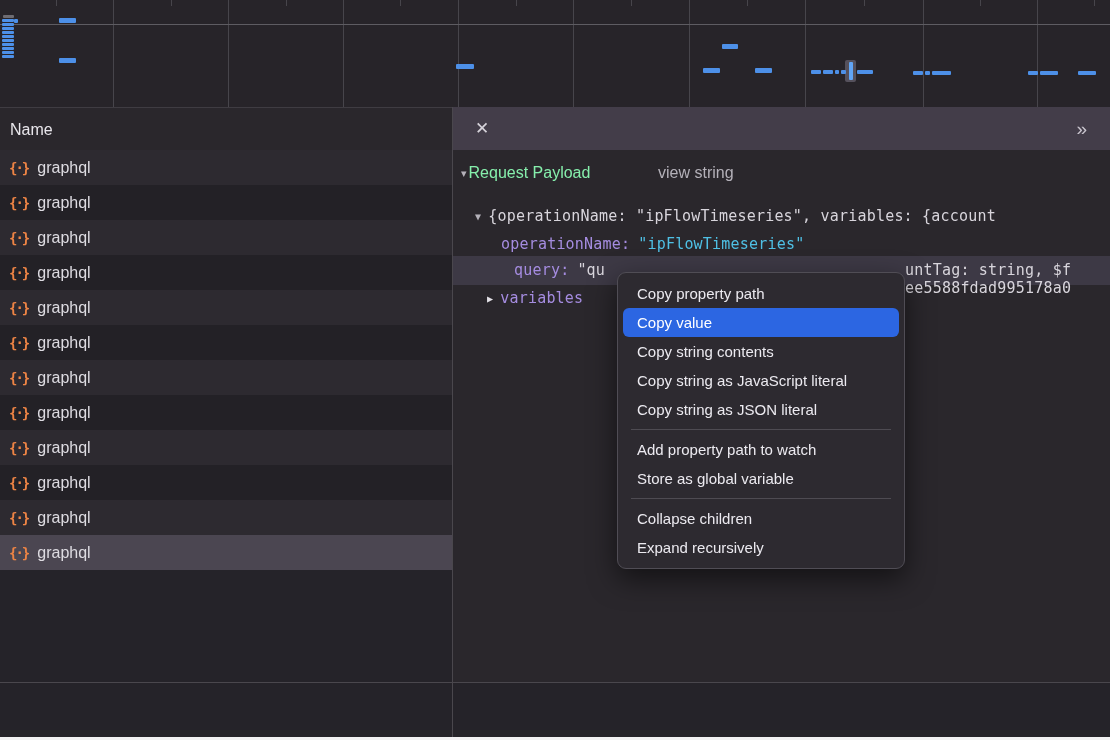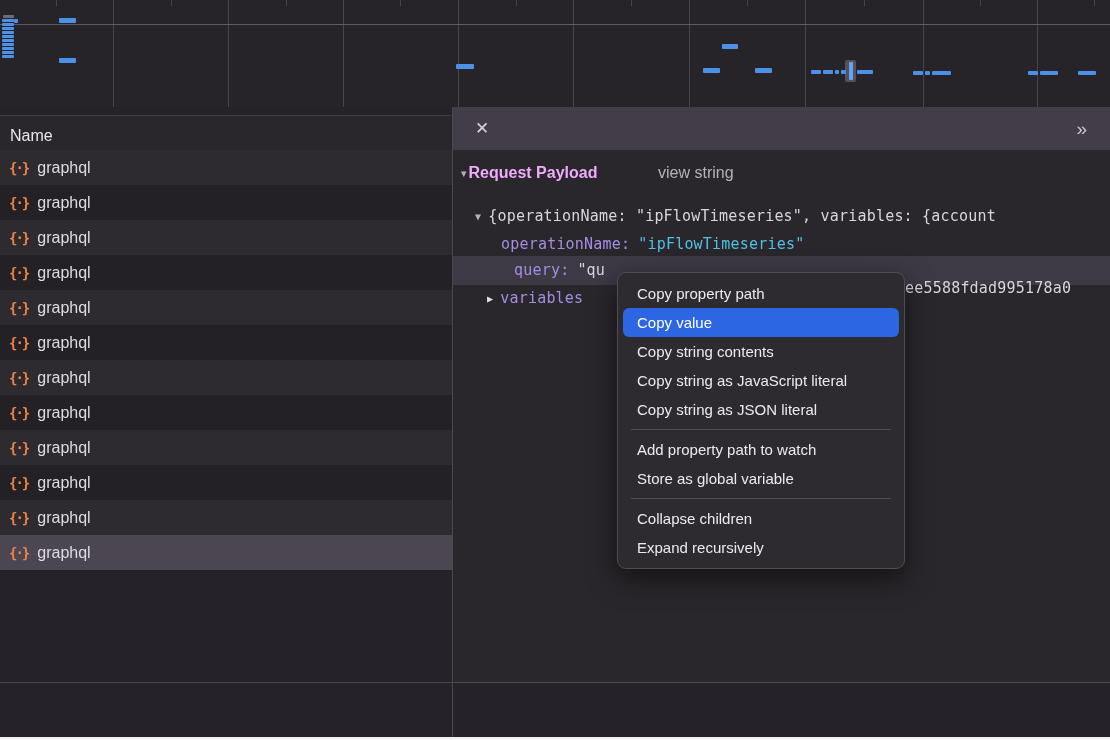--- a/index.html
+++ b/index.html
@@ -14,22 +14,22 @@
   .overview { position:absolute; left:0; top:0; width:1110px; height:107px; background:#272429; }
   .vgrid { position:absolute; top:0; bottom:0; width:1px; background:#47454b; }
   .vtick { position:absolute; top:0; height:6px; width:1px; background:#47454b; }
   .lane-line { position:absolute; left:0; right:0; top:24px; height:1px; background:#5e5c62; }
   .ovbar { position:absolute; background:#4d90e8; border-radius:1px; }
   .ovbar.gray { background:#6e6c72; }
   .ovbar.marker-box { background:#55515c; border-radius:2px; }
   .ovbar.marker-line { background:#61a5f5; }
   
   .name-header {
-    position:absolute; left:0; top:115px; width:453px; height:46px;
-    background:#2a272c; border-top:1px solid #3f3c42; border-bottom:6px solid #fde047;
+    position:absolute; left:0; top:107px; width:453px; height:46px;
+    background:#2a272c; border-top:1px solid #3f3c42; border-bottom:2px solid #fde047;
     display:flex; align-items:center; padding-left:10px;
     color:#e8e6eb; font-size:16px;
   }
   .tabbar {
     position:absolute; left:453px; top:107px; width:657px; height:43px;
     background:#433d49; display:flex; align-items:center; color:#cac6cf; font-size:16px;
   }
   .close-btn { margin-left:22px; font-size:17px; color:#d6d3da; cursor:default; }
   .tabs { display:flex; margin-left:28px; gap:37px; height:100%; align-items:stretch; }
   .tab { display:flex; align-items:center; position:relative; cursor:default; }
@@ -40,21 +40,21 @@
   .netlist { position:absolute; left:0; top:150px; width:452px; }
   .nrow { height:35px; display:flex; align-items:center; padding-left:9px; gap:9px; font-size:16px; color:#dedce2; }
   .nrow:nth-child(odd) { background:#2d2a30; }
   .nrow:nth-child(even) { background:#232126; }
   .nrow.selected { background:#4b4651; }
   .req-icon { color:#ed8445; font-family:"DejaVu Sans Mono", monospace; font-size:14px; font-weight:bold; letter-spacing:-2px; }
   
   .details { position:absolute; left:453px; top:150px; width:657px; height:533px; background:#2a272c; }
   .pheading { position:absolute; left:8px; top:14px; display:flex; align-items:center; font-size:16px; }
   .sec-tri { color:#b4b1b9; font-size:11px; margin-right:2px; }
-  .sec-title { color:#f0abfc; font-weight:bold; }
+  .sec-title { color:#86efac; font-weight:normal; }
   .view-source { position:absolute; left:205px; top:0; color:#b4b1b9; white-space:nowrap; cursor:default; }
   .trow { position:absolute; height:28px; display:flex; align-items:center; white-space:nowrap;
           font-family:"DejaVu Sans Mono", monospace; font-size:15px; font-weight:500; letter-spacing:.2px; color:#cfccd4; }
   .tri { font-size:10px; color:#b4b1b9; margin-right:7px; }
   .tri.white { color:#e4e2e8; }
   .key { color:#a58ce0; margin-right:8px; }
   .str { color:#4fc0e5; }
   .plain { color:#d8d5dc; }
   .row-highlight { position:absolute; left:0; width:657px; top:106px; height:29px; background:#3d3945; }
   .frag-right { position:absolute; left:452px; }
@@ -210,20 +210,23 @@
 
     <div class="trow" style="left:48px; top:80px;">
       <span class="key">operationName:</span>
       <span class="str">"ipFlowTimeseries"</span>
     </div>
 
     <div class="trow" style="left:48px; top:106px;margin-left:13px;">
       <span class="key">query:</span>
       <span class="plain">"qu</span>
     </div>
+    <div class="trow frag-right" style="top:106px;">
+      <span class="plain">untTag: string, $f</span>
+    </div>
 
     <div class="trow" style="left:34px; top:134px;">
       <span class="tri white">▶</span>
       <span class="key" style="margin-right:0;">variables</span>
     </div>
     <div class="trow frag-right" style="top:124px;">
       <span class="plain">ee5588fdad995178a0</span>
     </div>
   </div>
 

